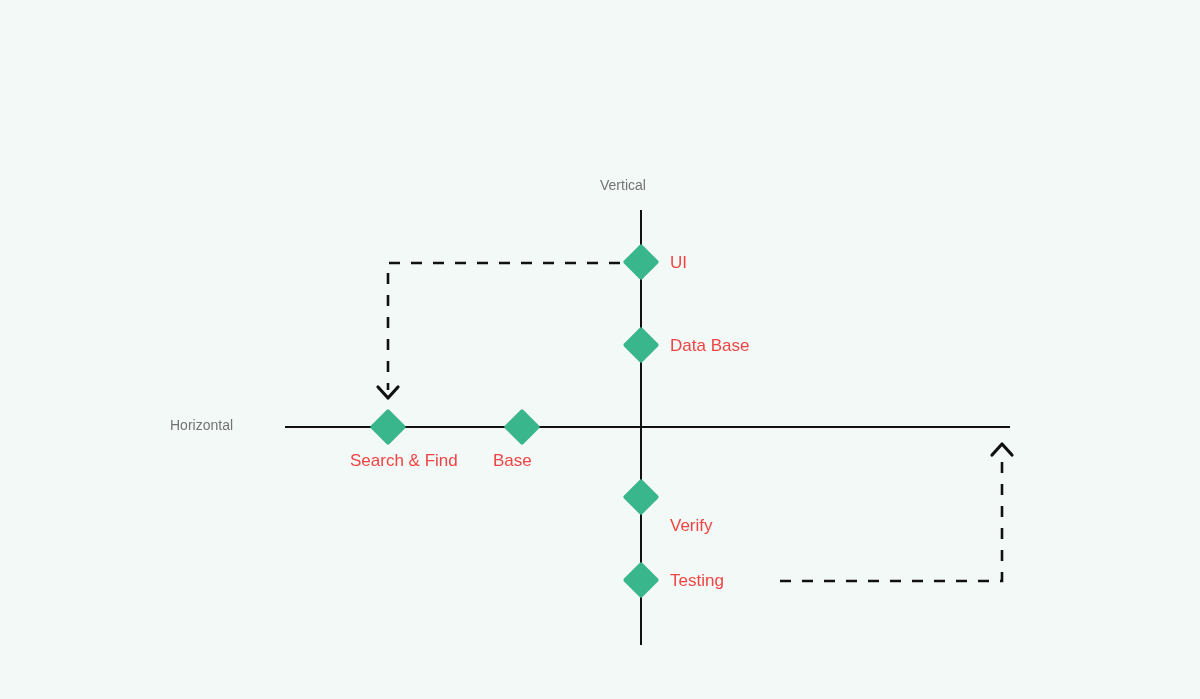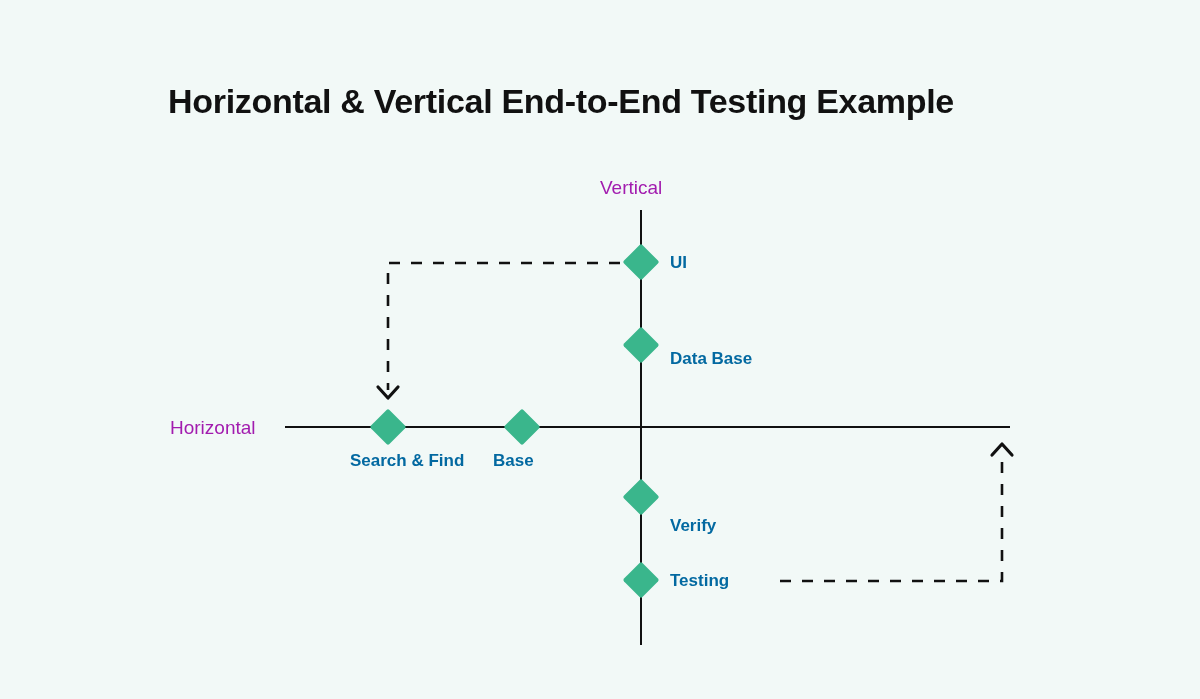--- a/index.html
+++ b/index.html
@@ -34,47 +34,47 @@
   #diagram-canvas {
     position: absolute;
     left: 0;
     top: 0;
     width: 1200px;
     height: 699px;
   }
   
   .axis-label {
     position: absolute;
-    font-size: 19px;
+    font-size: 14px;
     font-weight: normal;
-    color: #a21caf;
+    color: #737373;
     white-space: nowrap;
   }
   .node-label {
     position: absolute;
     font-size: 17px;
-    font-weight: bold;
-    color: #0369a1;
+    font-weight: normal;
+    color: #ef4444;
     white-space: nowrap;
   }
   #axis-label-vertical {
     left: 600px;
     top: 177px;
   }
   #axis-label-horizontal {
     left: 170px;
     top: 417px;
   }
   #node-label-ui {
     left: 670px;
     top: 253px;
   }
   #node-label-database {
     left: 670px;
-    top: 349px;
+    top: 336px;
   }
   #node-label-verify {
     left: 670px;
     top: 516px;
   }
   #node-label-checkout {
     left: 670px;
     top: 571px;
   }
   #node-label-search-find {
@@ -85,21 +85,20 @@
   #node-label-order {
     left: 493px;
     top: 451px;
   }
 </style>
 </head>
 <body>
 
 <div id="diagram-root">
 
-  <div id="diagram-title">Horizontal &amp; Vertical End-to-End Testing Example</div>
 
   <svg id="diagram-canvas" viewBox="0 0 1200 699" xmlns="http://www.w3.org/2000/svg">
 
     <line x1="641" y1="210" x2="641" y2="645" stroke="#111111" stroke-width="2"></line>
 
     <line x1="285" y1="427" x2="1010" y2="427" stroke="#111111" stroke-width="2"></line>
 
     <path d="M 620 263 L 388 263 L 388 390" fill="none" stroke="#111111" stroke-width="2.6" stroke-dasharray="11 11" stroke-linecap="butt"></path>
     <path d="M 378 387 L 388 398 L 398 387" fill="none" stroke="#111111" stroke-width="3.2" stroke-linecap="round" stroke-linejoin="round"></path>
 

